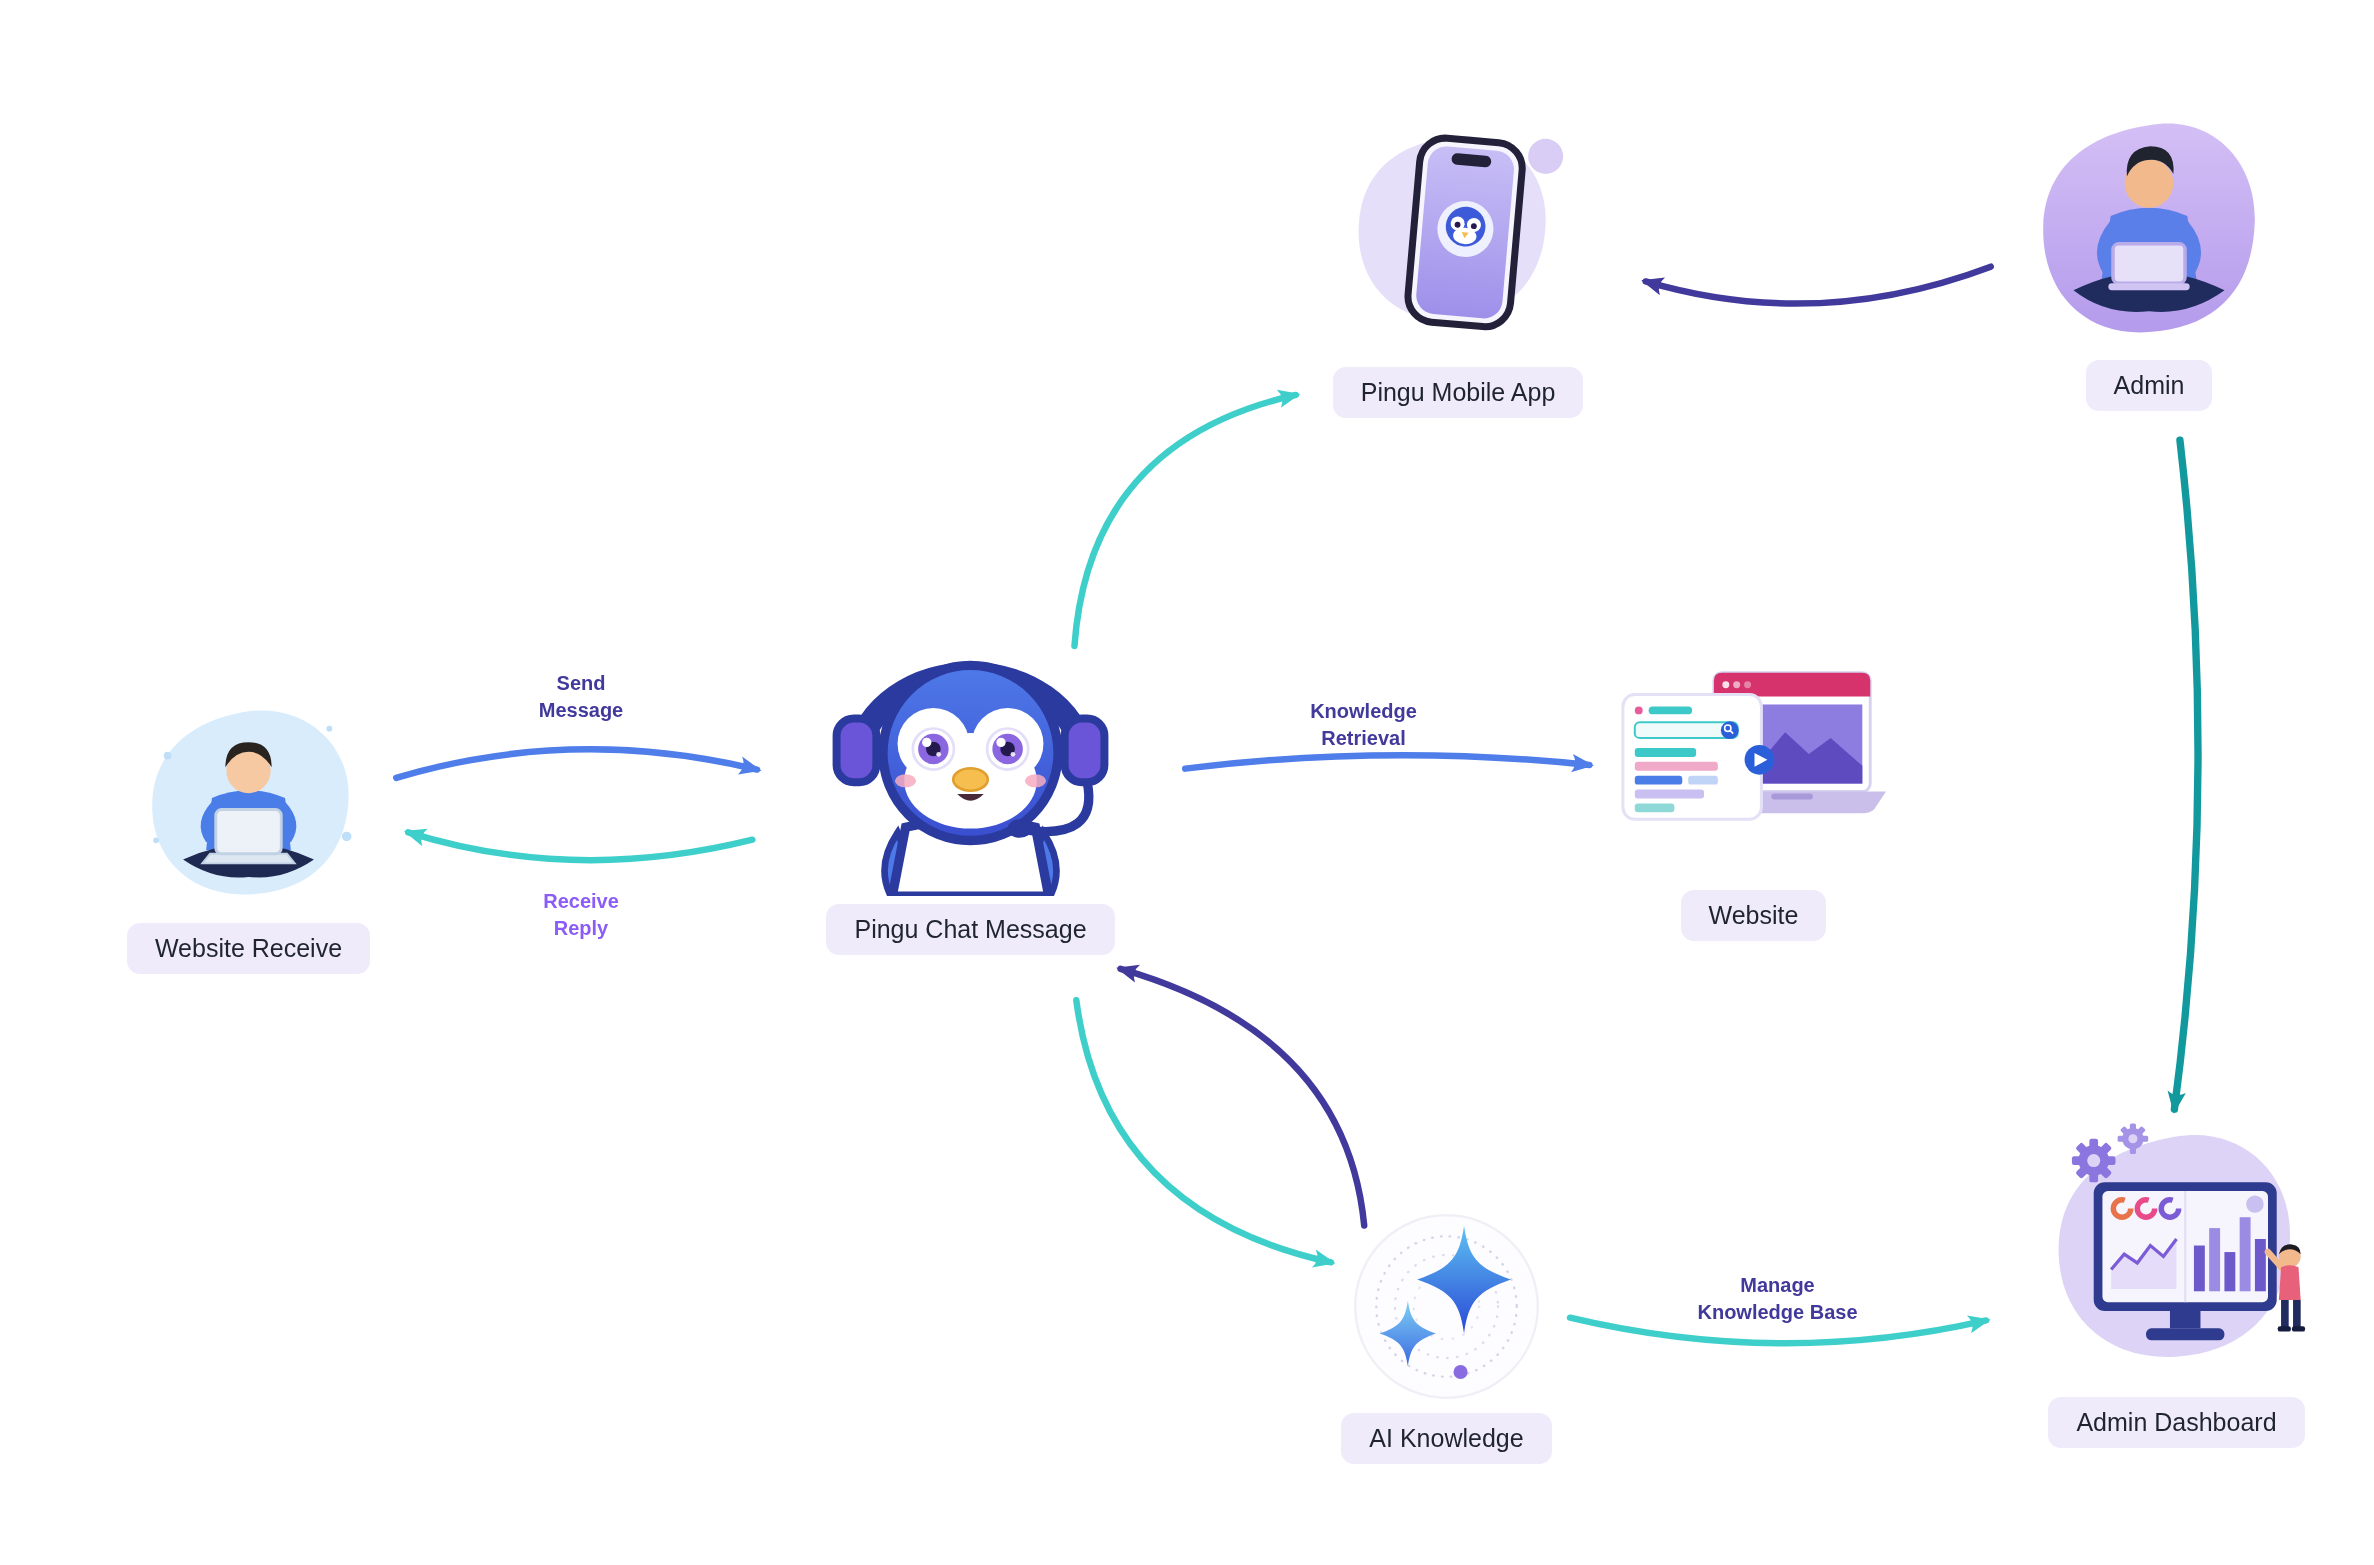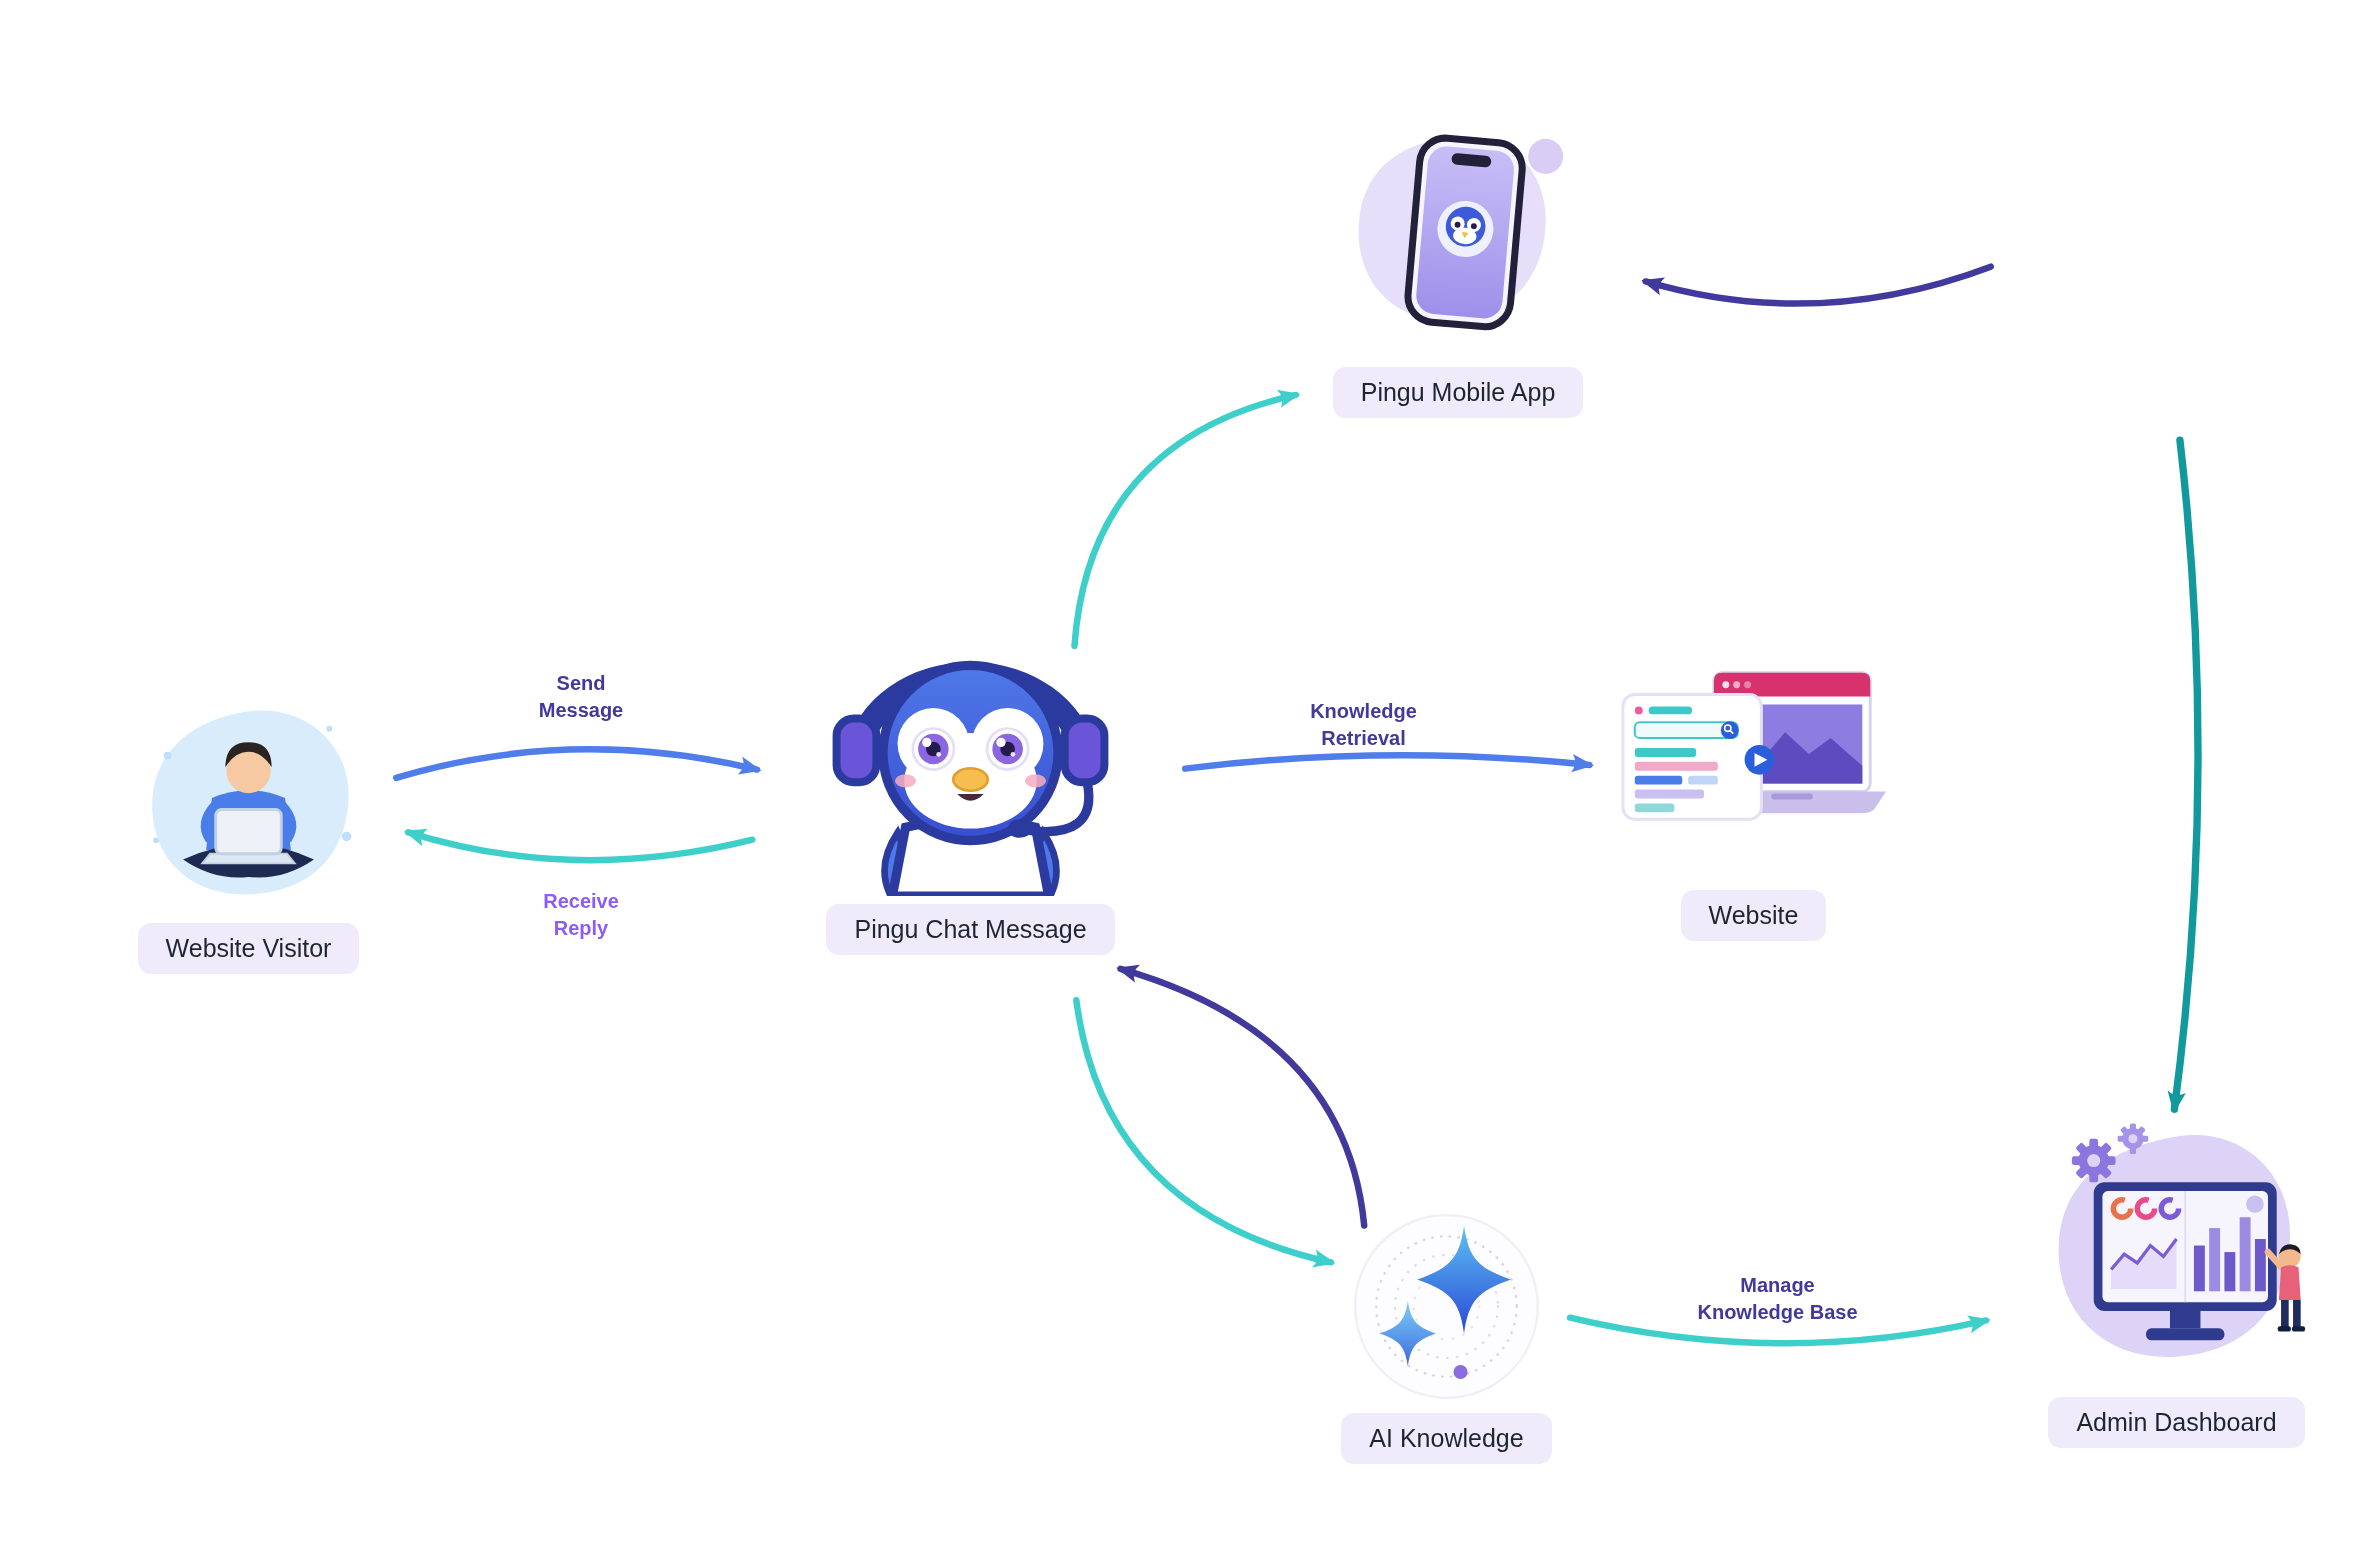--- a/index.html
+++ b/index.html
@@ -59,21 +59,21 @@
       <circle cx="24" cy="152" r="3" fill="#BEDFF7"></circle>
       <path d="M82 108 Q120 92 158 108 L164 162 L76 162 Z" fill="#4A7DE8"></path>
       <path d="M82 112 Q62 134 76 154 L92 148 Z" fill="#4A7DE8"></path>
       <path d="M158 112 Q178 134 164 154 L148 148 Z" fill="#4A7DE8"></path>
       <circle cx="120" cy="80" r="23" fill="#F6C9A3"></circle>
       <path d="M96 76 Q96 50 120 50 Q144 50 144 76 Q134 60 120 60 Q106 60 96 76 Z" fill="#2A2420"></path>
       <path d="M52 172 Q120 140 188 172 Q156 194 120 190 Q84 194 52 172 Z" fill="#1E2A52"></path>
       <path d="M80 166 L160 166 L168 176 L72 176 Z" fill="#DDE7F2" stroke="#C2D2E4" stroke-width="2"></path>
       <rect x="86" y="120" width="68" height="46" rx="6" fill="#EDF2F8" stroke="#C2D2E4" stroke-width="3"></rect>
     </svg>
-    <div class="pill">Website Visitor</div>
+    <div class="pill">Website Receive</div>
   </div>
 
   <div class="node" style="left:818px;top:631px;width:305px">
     <svg width="305" viewBox="0 0 230 200">
       <defs>
         <linearGradient id="g-head" x1="0" y1="0" x2="0" y2="1">
           <stop offset="0" stop-color="#4E79E8"></stop>
             <stop offset="1" stop-color="#3A4ED0"></stop>
         </linearGradient>
       </defs>
@@ -133,20 +133,40 @@
           <ellipse cx="101" cy="94" rx="10" ry="7" fill="#FFFFFF"></ellipse>
           <circle cx="94" cy="85" r="2.5" fill="#241A4E"></circle>
           <circle cx="108" cy="85" r="2.5" fill="#241A4E"></circle>
           <path d="M98 91 L104 91 L101 96 Z" fill="#F6BE4F"></path>
         </g>
       </g>
     </svg>
     <div class="pill">Pingu Mobile App</div>
   </div>
 
+  <div class="node" style="left:2027px;top:109px;width:244px">
+    <svg width="244" viewBox="0 0 210 210">
+      <defs>
+        <linearGradient id="g-adminblob" x1="0" y1="0" x2="0" y2="1">
+          <stop offset="0" stop-color="#D4BFF5"></stop>
+            <stop offset="1" stop-color="#B49BEC"></stop>
+        </linearGradient>
+      </defs>
+      <path d="M105 14 C160 4 198 46 196 98 C194 152 166 188 105 192 C48 196 12 156 14 100 C16 50 52 22 105 14 Z" fill="url(#g-adminblob)"></path>
+      <path d="M72 92 Q105 78 138 92 L146 148 L64 148 Z" fill="#5B7FE8"></path>
+      <path d="M72 96 Q52 120 66 142 L82 136 Z" fill="#5B7FE8"></path>
+      <path d="M138 96 Q158 120 144 142 L128 136 Z" fill="#5B7FE8"></path>
+      <circle cx="105" cy="64" r="21" fill="#F2B98C"></circle>
+      <path d="M86 58 Q84 34 106 32 Q128 32 126 56 Q118 42 104 44 Q92 45 86 58 Z" fill="#20242E"></path>
+      <path d="M40 156 Q105 124 170 156 Q140 178 105 174 Q68 178 40 156 Z" fill="#202C5E"></path>
+      <rect x="74" y="116" width="62" height="34" rx="5" fill="#E6E0F8" stroke="#B9ABEA" stroke-width="3"></rect>
+      <rect x="70" y="150" width="70" height="6" rx="3" fill="#CFC4F2"></rect>
+    </svg>
+    <div class="pill">Admin</div>
+  </div>
 
   <div class="node" style="left:1615px;top:655px;width:277px">
     <svg width="277" viewBox="0 0 280 230">
       <g>
         <rect x="100" y="18" width="158" height="120" rx="8" fill="#FFFFFF" stroke="#D8D2F0" stroke-width="3"></rect>
         <path d="M100 26 Q100 18 108 18 L250 18 Q258 18 258 26 L258 42 L100 42 Z" fill="#D6336C"></path>
         <circle cx="112" cy="30" r="3.5" fill="#FFFFFF" opacity=".85"></circle>
         <circle cx="123" cy="30" r="3.5" fill="#FFFFFF" opacity=".6"></circle>
         <circle cx="134" cy="30" r="3.5" fill="#FFFFFF" opacity=".4"></circle>
         <rect x="108" y="50" width="142" height="80" fill="#8E7DE0"></rect>

